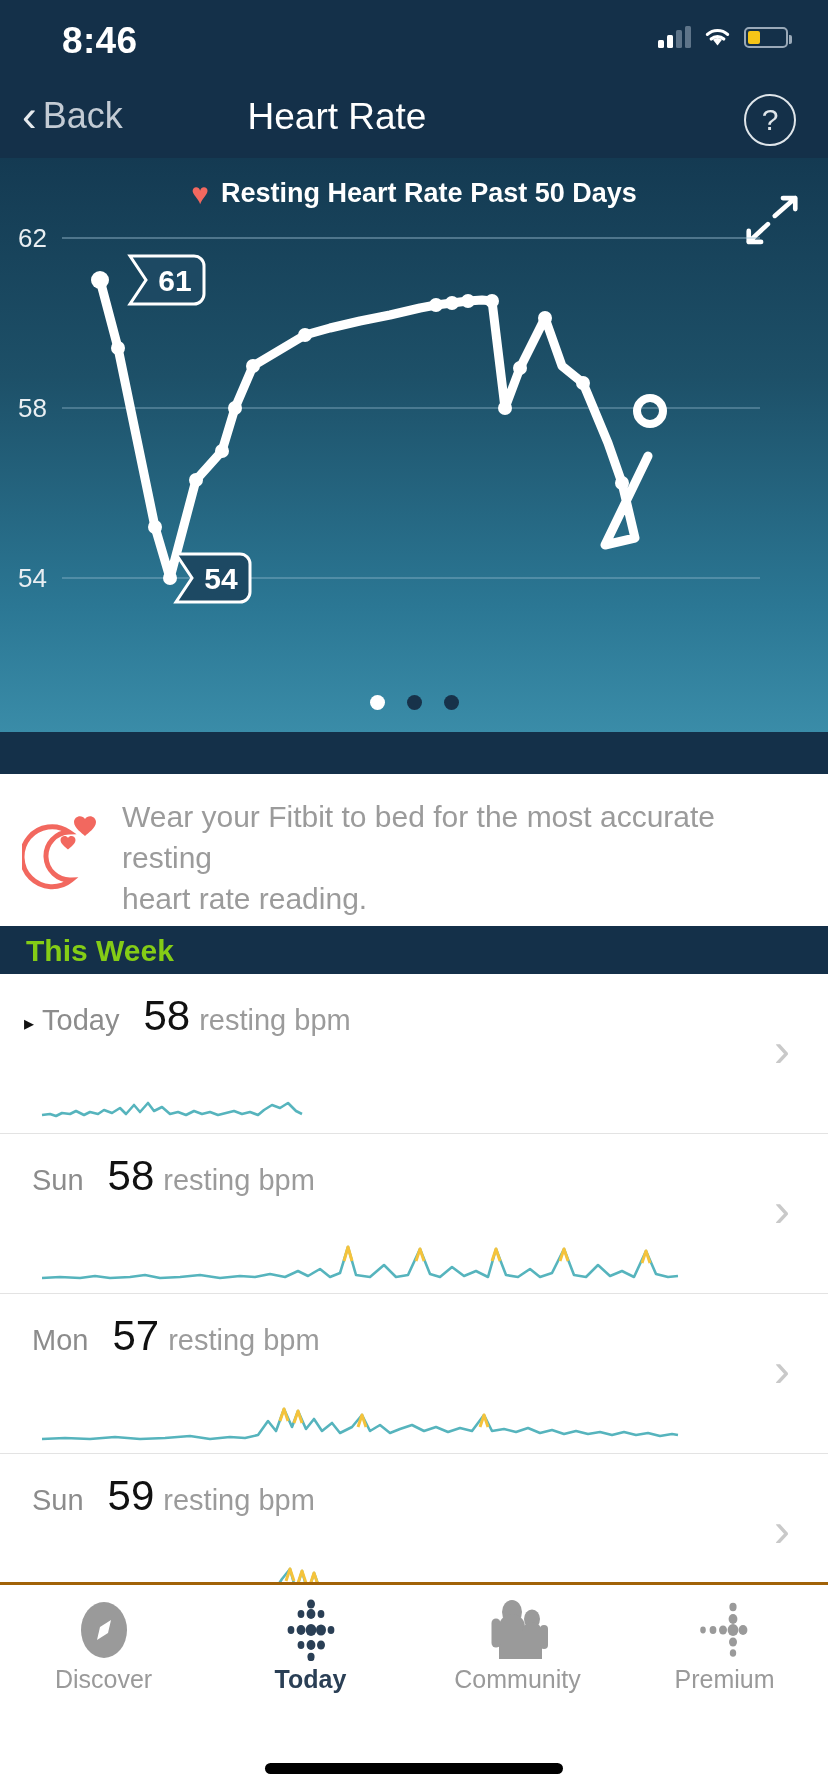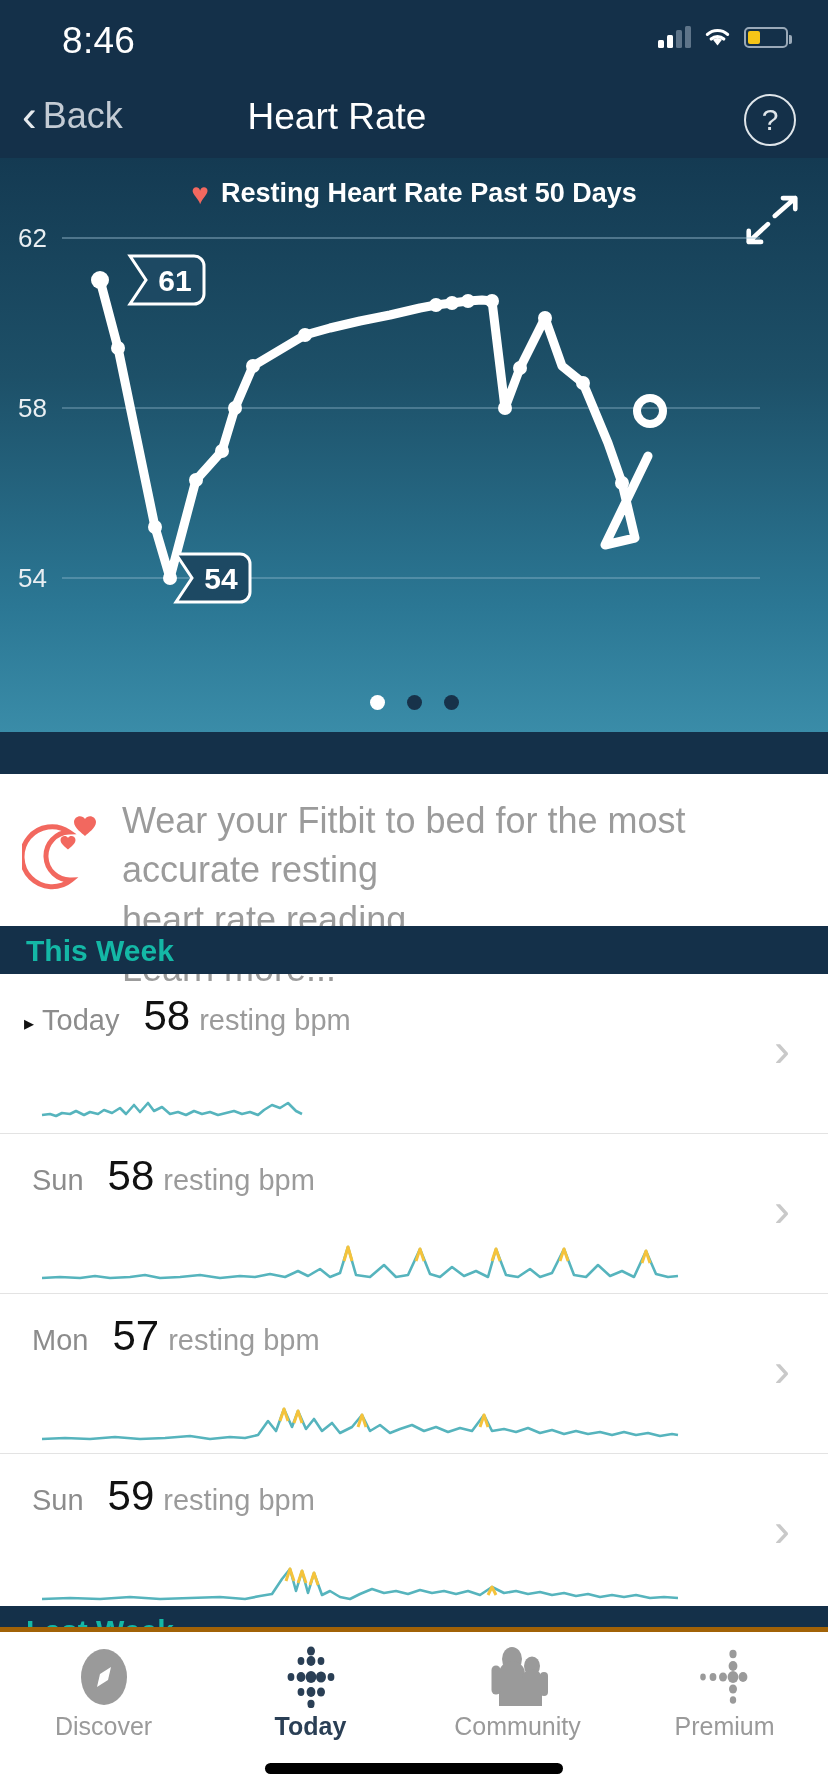--- a/index.html
+++ b/index.html
@@ -11,21 +11,21 @@
   }
   .phone { position:relative; width:828px; height:1792px; background:#fff; }
 
   
   .statusbar {
     position:absolute; top:0; left:0; width:828px; height:78px;
     background:#143049; color:#fff;
   }
   .status-time {
     position:absolute; left:62px; top:20px;
-    font-size:37px; font-weight:400; letter-spacing:0.3px;
+    font-size:37px; font-weight:700; letter-spacing:0.3px;
   }
   .status-right {
     position:absolute; right:40px; top:26px;
     display:flex; align-items:center; gap:13px;
   }
   .sig { display:flex; align-items:flex-end; gap:3px; height:22px; }
   .sig i { display:block; width:6px; background:#fff; border-radius:1.5px; }
   .sig i:nth-child(1){ height:8px; }
   .sig i:nth-child(2){ height:13px; }
   .sig i:nth-child(3){ height:18px; background:#5e7489; }
@@ -88,27 +88,27 @@
   .card-gap { position:absolute; top:732px; left:0; width:828px; height:42px; background:#143049; }
 
   
   .tip {
     position:absolute; top:774px; left:0; width:828px; height:152px;
     background:#fff;
   }
   .tip-ico { position:absolute; left:22px; top:28px; width:92px; height:92px; }
   .tip-text {
     position:absolute; left:122px; top:22px; width:650px;
-    color:#9b9b9b; font-size:36px; line-height:1.37;
+    color:#9b9b9b; font-size:30px; line-height:1.37;
   }
 
   
   .sec {
     position:absolute; left:0; width:828px; height:48px;
-    background:#143049; color:#14b8a6;
+    background:#143049; color:#84cc16;
     font-size:30px; font-weight:600; padding:8px 0 0 26px;
   }
 
   
   .rows { position:absolute; top:974px; left:0; width:828px; }
   .row { position:relative; width:828px; height:160px; border-bottom:1px solid #e3e3e3; }
   .row-head { position:absolute; left:24px; top:18px; display:flex; align-items:baseline; }
   .row-caret { color:#111; font-size:20px; margin-right:8px; line-height:1; }
   .row-day { color:#8c8c8c; font-size:29px; width:auto; }
   .row-val { color:#111; font-size:42px; font-weight:500; margin-left:24px; }
@@ -116,22 +116,22 @@
   .row-chev {
     position:absolute; right:38px; top:52px;
     color:#c9c9c9; font-size:48px; font-weight:300; line-height:1;
   }
   .spark { position:absolute; left:40px; bottom:6px; }
 
   .lastweek { position:absolute; top:1606px; left:0; }
 
   
   .tabbar {
-    position:absolute; bottom:0; left:0; width:828px; height:165px;
-    background:#fff; border-top:5px solid #a16207;
+    position:absolute; bottom:0; left:0; width:828px; height:210px;
+    background:#fff; border-top:3px solid #a16207;
   }
   .tabs { display:flex; width:828px; padding-top:14px; }
   .tab { flex:1; text-align:center; }
   .tab-ico { height:62px; display:flex; align-items:center; justify-content:center; }
   .tab-lab { font-size:25px; color:#9a9a9a; margin-top:4px; }
   .tab.active .tab-lab { color:#2a3f55; font-weight:600; }
   .home-ind {
     position:absolute; bottom:18px; left:50%; transform:translateX(-50%);
     width:298px; height:11px; background:#000; border-radius:6px;
   }

